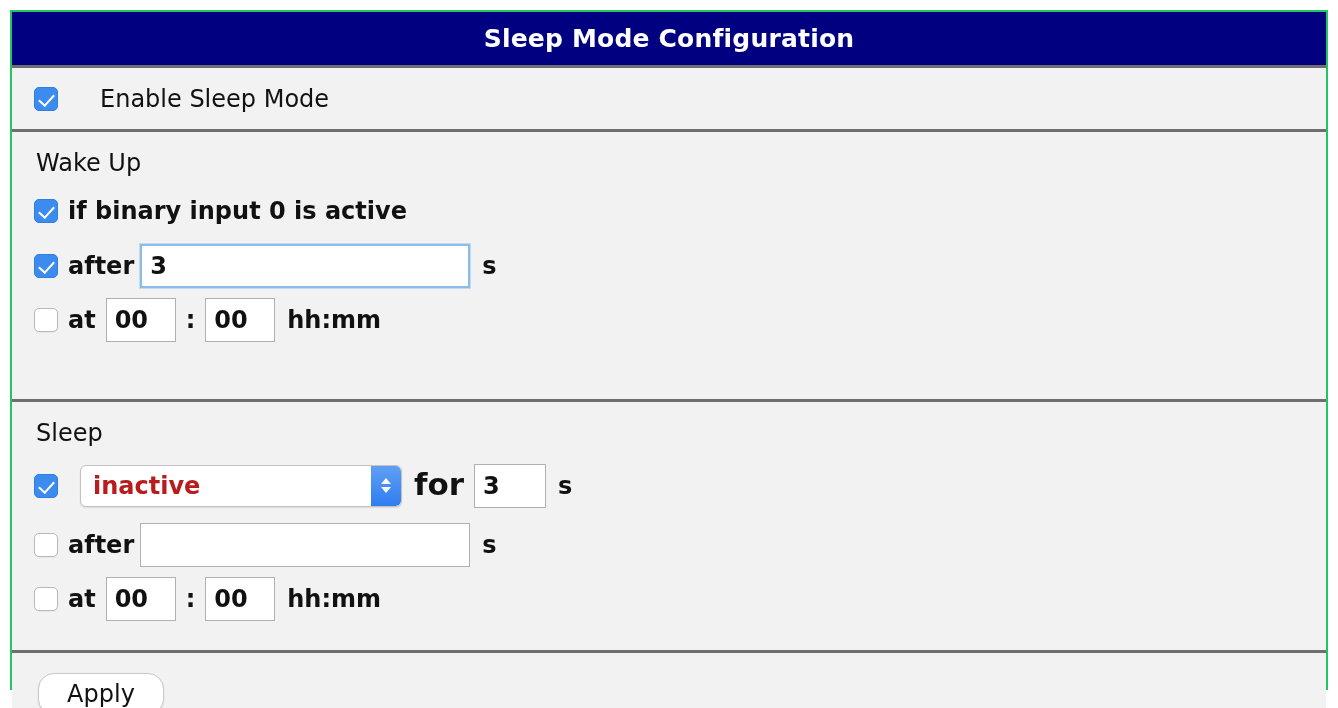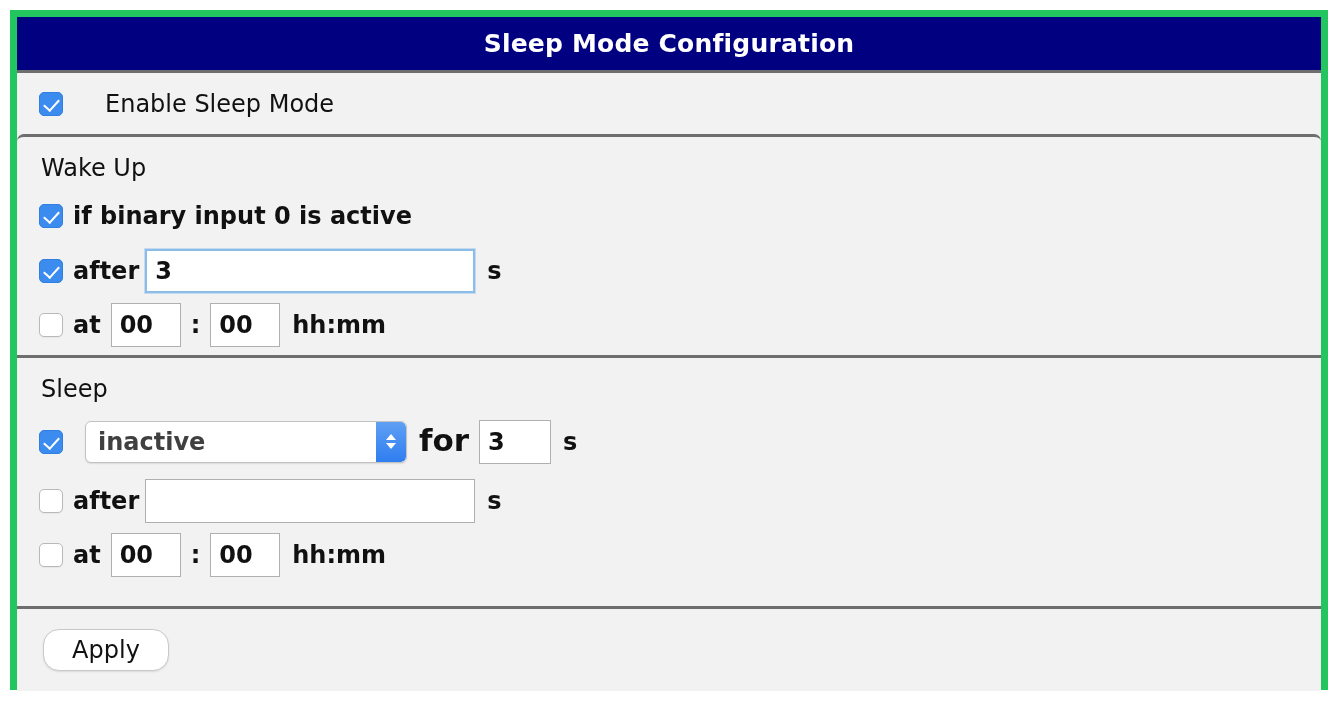--- a/index.html
+++ b/index.html
@@ -12,21 +12,21 @@
     font-family: "DejaVu Sans", "Liberation Sans", sans-serif;
     overflow: hidden;
   }
 
   #panel {
     position: absolute;
     left: 10px;
     top: 10px;
     width: 1318px;
     height: 680px;
-    border: 7px solid #22c55e;
+    border: 2px solid #22c55e;
     background: #f2f2f2;
     display: flex;
     flex-direction: column;
   }
 
   
   #titlebar {
     height: 53px;
     background: #000080;
     color: #ffffff;
@@ -41,21 +41,21 @@
 
   
   .section {
     background: #f2f2f2;
     border-top: 3px solid #6e6e6e;
     flex: 0 0 auto;
     padding: 0 0 0 0;
     gap: 32px;
   }
   #sec-enable  { height: 64px;  display: flex; align-items: center; padding-left: 22px; }
-  #sec-wake    { height: 221px; padding: 14px 12px 0 22px; border-radius: 7px; }
+  #sec-wake    { height: 270px; padding: 14px 12px 0 22px; }
   #sec-sleep   { height: 251px; padding: 14px 0 0 22px; }
   #sec-apply   { height: 85px;  display: flex; align-items: center; padding-left: 26px; }
 
   .section-title {
     font-size: 24px;
     color: #111;
     margin: 3px 0 9px 2px;
   }
 
   .row {
@@ -137,21 +137,21 @@
     border: 1px solid #c2c2c2;
     border-radius: 6px;
     box-shadow: 0 1px 1.5px rgba(0,0,0,0.10);
     display: flex;
     align-items: center;
     margin-left: 12px;
     overflow: hidden;
   }
   .sel-text {
     font-size: 24px;
-    color: #404040;
+    color: #b91c1c;
     padding-left: 12px;
     flex: 1 1 auto;
     white-space: nowrap;
   }
   .sel-btn {
     width: 30px;
     height: 100%;
     background: linear-gradient(#5fa0f4, #2f7df0);
     border-radius: 0 5px 5px 0;
     display: flex;

